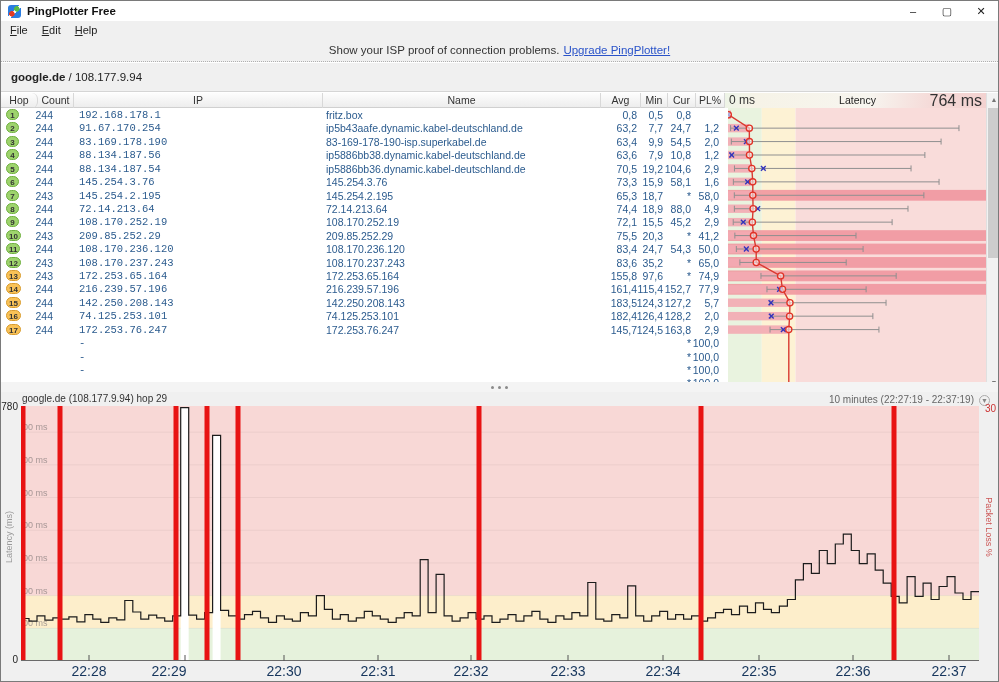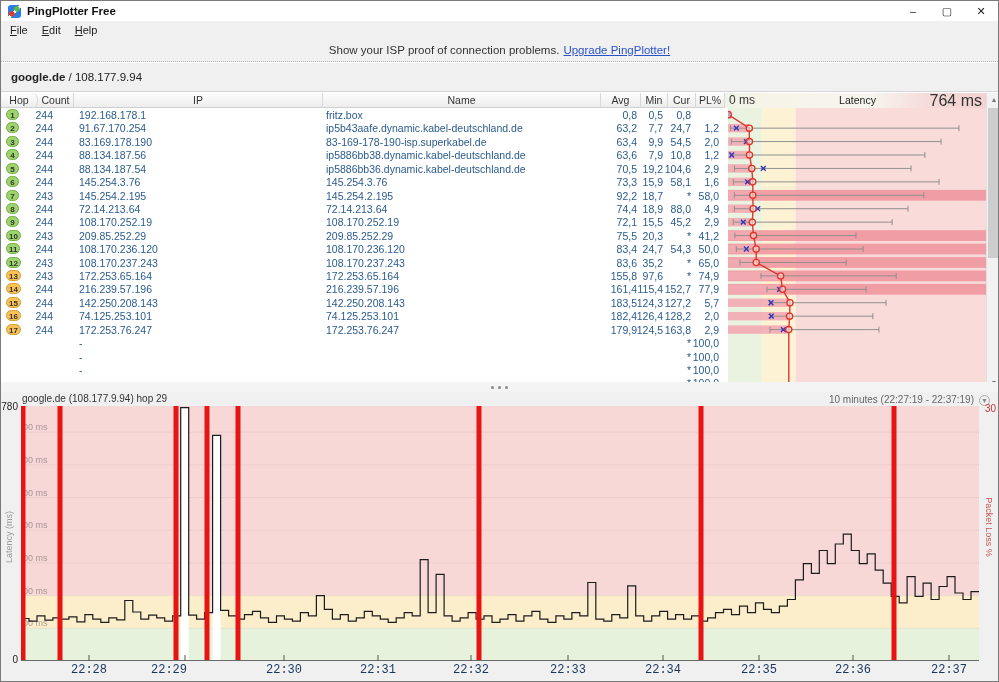--- a/index.html
+++ b/index.html
@@ -49,21 +49,21 @@
   #lat-header .lmin{position:absolute;left:4px;font-size:12px;color:#333;}
   #lat-header .lmax{position:absolute;right:4px;font-size:16px;color:#333;}
   #lat-header .ltitle{position:absolute;left:2px;width:100%;text-align:center;font-size:10.5px;color:#222;}
   #tablebody{position:absolute;left:0;top:107px;width:985px;height:282px;background:#fff;overflow:hidden;}
   .trow{position:relative;width:100%;height:13.43px;font-size:10.5px;color:#2b5b8e;}
   .hopc{position:absolute;left:5px;top:1px;min-width:13px;height:11px;border-radius:6px;
         font-size:8px;font-weight:bold;color:#333;text-align:center;line-height:11px;padding:0 2px;}
   .hop-green{background:#9ed36d;border:1px solid #6fb03f;}
   .hop-orange{background:#f9c257;border:1px solid #d99c2e;}
   .c-count{position:absolute;right:933px;top:1px;width:60px;text-align:right;} 
-  .c-ip{position:absolute;left:78px;top:1px;}
+  .c-ip{position:absolute;left:78px;top:1px;font-family:Liberation Mono, monospace;}
   .c-name{position:absolute;left:325px;top:1px;}
   .c-avg{position:absolute;left:576px;width:60px;top:1px;text-align:right;}
   .c-min{position:absolute;left:612px;width:50px;top:1px;text-align:right;}
   .c-cur{position:absolute;left:640px;width:50px;top:1px;text-align:right;}
   .c-pl{position:absolute;left:668px;width:50px;top:1px;text-align:right;}
   #minigraph{position:absolute;left:727px;top:107px;}
   
   #vscroll{position:absolute;left:985px;top:92px;width:14px;height:297px;background:#f2f2f2;border-left:1px solid #e0e0e0;}
   .sbtn{position:absolute;left:0;width:14px;height:14px;background:#f2f2f2;color:#777;font-size:7px;text-align:center;line-height:14px;}
   #sthumb{position:absolute;left:1px;top:15px;width:12px;height:150px;background:#cdcdcd;}
@@ -75,21 +75,21 @@
   #gtitle{position:absolute;left:21px;top:1px;font-size:10px;color:#333;}
   #grange{position:absolute;right:24px;top:2px;font-size:10px;color:#666;}
   #grangeicon{position:absolute;right:8px;top:3px;width:11px;height:11px;border:1px solid #aaa;border-radius:50%;
               color:#888;font-size:7px;line-height:10px;text-align:center;}
   #plot{position:absolute;left:20px;top:14px;width:958px;height:255px;}
   #ylmax{position:absolute;left:0px;top:9px;width:17px;text-align:right;font-size:10px;color:#222;}
   #ylmin{position:absolute;left:0px;top:262px;width:17px;text-align:right;font-size:10px;color:#222;}
   #yrmax{position:absolute;right:2px;top:11px;font-size:10px;color:#c33;}
   #ylab-left{position:absolute;left:-32px;top:140px;width:80px;transform:rotate(-90deg);font-size:9px;color:#9a9a9a;text-align:center;}
   #ylab-right{position:absolute;right:-31px;top:130px;width:80px;transform:rotate(90deg);font-size:9px;color:#c55;text-align:center;}
-  .xtick{position:absolute;top:271px;font-size:12px;color:#17365d;transform:translateX(-50%);font-family:Liberation Mono, monospace;}
+  .xtick{position:absolute;top:271px;font-size:14px;color:#17365d;transform:translateX(-50%);}
 </style>
 </head>
 <body>
 
 <div id="frame">
 
   <div id="menubar">
       <div class="menu-item">File</div>
       <div class="menu-item">Edit</div>
       <div class="menu-item">Help</div>
@@ -211,21 +211,21 @@
         <div class="c-avg">73,3</div>
         <div class="c-min">15,9</div>
         <div class="c-cur">58,1</div>
         <div class="c-pl">1,6</div>
       </div>
       <div class="trow">
         <div class="hopc hop-green">7</div>
         <div class="c-count">243</div>
         <div class="c-ip">145.254.2.195</div>
         <div class="c-name">145.254.2.195</div>
-        <div class="c-avg">92,2</div>
+        <div class="c-avg">65,3</div>
         <div class="c-min">18,7</div>
         <div class="c-cur">*</div>
         <div class="c-pl">58,0</div>
       </div>
       <div class="trow">
         <div class="hopc hop-green">8</div>
         <div class="c-count">244</div>
         <div class="c-ip">72.14.213.64</div>
         <div class="c-name">72.14.213.64</div>
         <div class="c-avg">74,4</div>
@@ -311,21 +311,21 @@
         <div class="c-avg">182,4</div>
         <div class="c-min">126,4</div>
         <div class="c-cur">128,2</div>
         <div class="c-pl">2,0</div>
       </div>
       <div class="trow">
         <div class="hopc hop-orange">17</div>
         <div class="c-count">244</div>
         <div class="c-ip">172.253.76.247</div>
         <div class="c-name">172.253.76.247</div>
-        <div class="c-avg">179,9</div>
+        <div class="c-avg">145,7</div>
         <div class="c-min">124,5</div>
         <div class="c-cur">163,8</div>
         <div class="c-pl">2,9</div>
       </div>
       <div class="trow">
         <div class="c-count"></div>
         <div class="c-ip">-</div>
         <div class="c-name"></div>
         <div class="c-avg"></div>
         <div class="c-min"></div>

